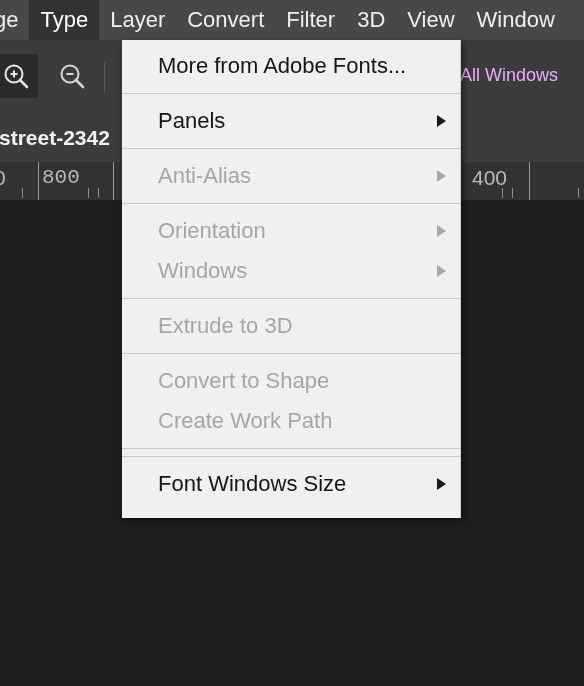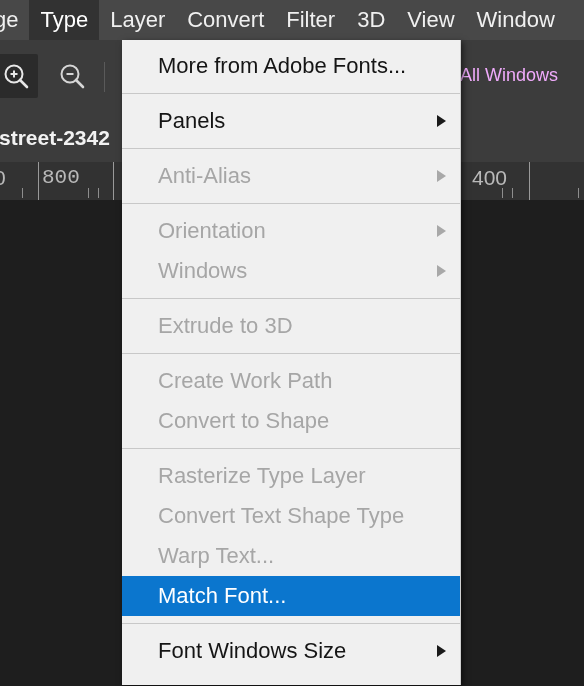--- a/index.html
+++ b/index.html
@@ -260,27 +260,21 @@
     <div class="menu-group">
       <div class="menu-item disabled"><span>Orientation</span><span class="submenu-arrow"></span></div>
       <div class="menu-item disabled"><span>Windows</span><span class="submenu-arrow"></span></div>
     </div>
     <div class="menu-sep"></div>
     <div class="menu-group">
       <div class="menu-item disabled"><span>Extrude to 3D</span></div>
     </div>
     <div class="menu-sep"></div>
     <div class="menu-group">
+      <div class="menu-item disabled"><span>Convert to Shape</span></div>
       <div class="menu-item disabled"><span>Create Work Path</span></div>
-      <div class="menu-item disabled"><span>Convert to Shape</span></div>
-    </div>
-    <div class="menu-sep"></div>
-    <div class="menu-group">
-      <div class="menu-item disabled"><span>Rasterize Type Layer</span></div>
-      <div class="menu-item disabled"><span>Convert Text Shape Type</span></div>
-      <div class="menu-item disabled"><span>Warp Text...</span></div>
-      <div class="menu-item selected"><span>Match Font...</span></div>
-    </div>
+    </div>
+    <div class="menu-sep"></div>
     <div class="menu-sep"></div>
     <div class="menu-group">
       <div class="menu-item"><span>Font Windows Size</span><span class="submenu-arrow"></span></div>
     </div>
   </div>
 
 </body></html>

